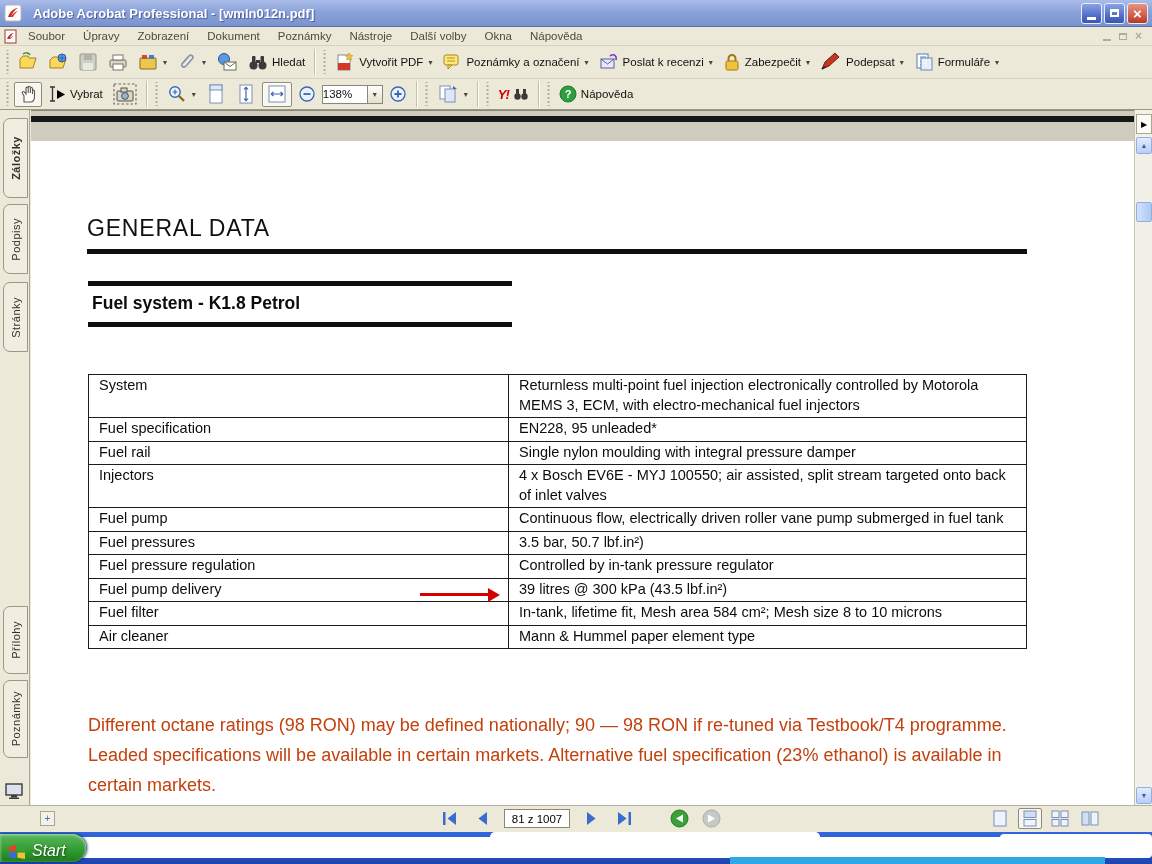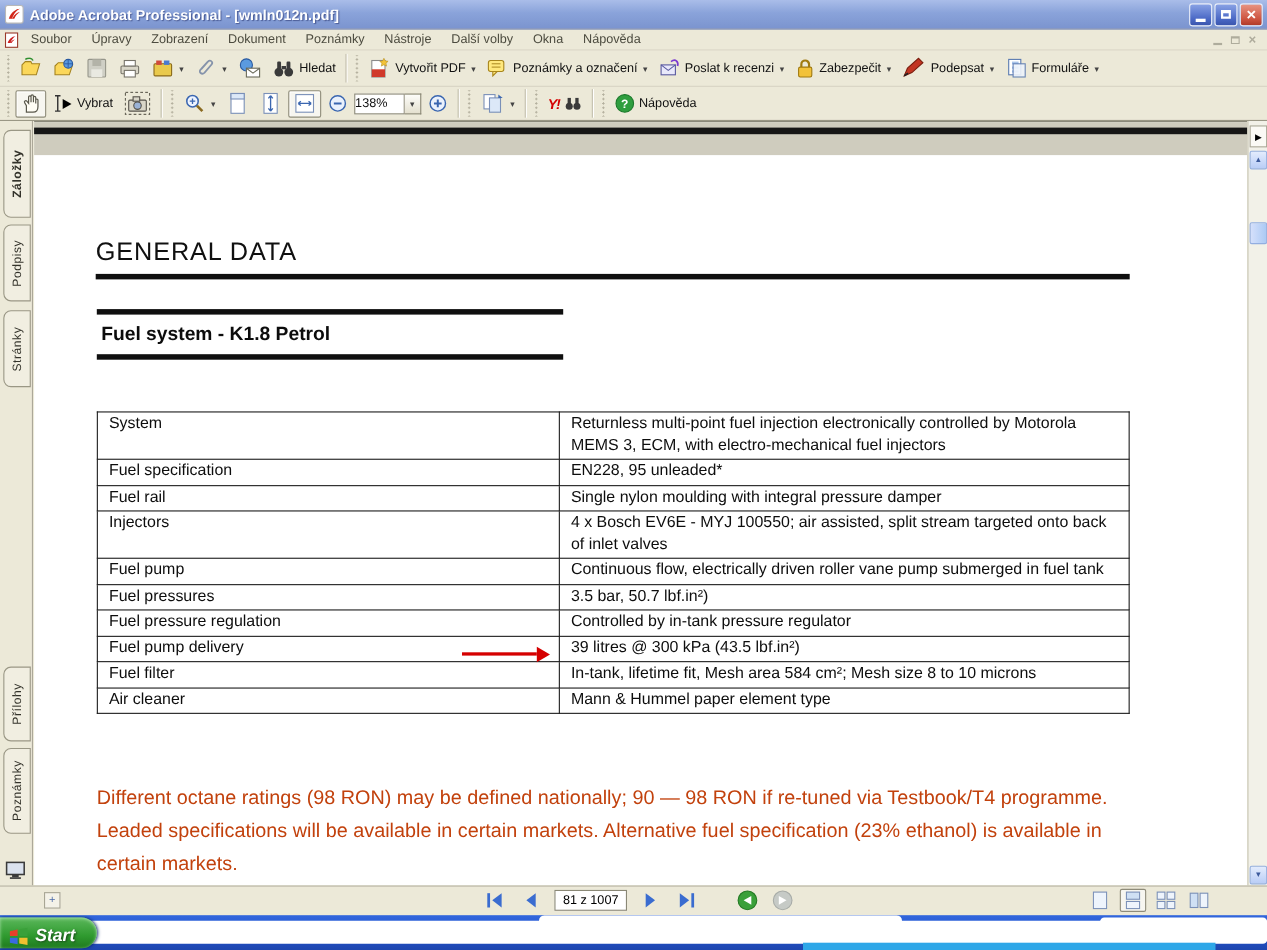--- a/index.html
+++ b/index.html
@@ -6,21 +6,21 @@
   html,body { width:1152px; height:864px; }
   body {
     position: relative; overflow: hidden;
     font-family: "Liberation Sans", "DejaVu Sans", sans-serif;
     background: #ece9d8;
   }
   
   .titlebar {
     position:absolute; left:0; top:0; width:1152px; height:27px;
     background: linear-gradient(#aabde9 0%, #8aa3da 45%, #7b94cf 100%);
-    display:flex; align-items:center; padding:4px 4px; gap:5px;
+    display:flex; align-items:center; padding:4px 4px; gap:11px;
     border-bottom:1px solid #5a6ea8;
   }
   .titlebar .title { color:#fff; font-weight:bold; font-size:13px; text-shadow:1px 1px 1px #4a5b95; }
   .winbtns { margin-left:auto; display:flex; gap:2px; }
   .winbtn {
     width:21px; height:21px; border-radius:3px; border:1px solid #e7ecf8;
     display:flex; align-items:center; justify-content:center; cursor:default;
     background: linear-gradient(#89a2e5, #4a68c5 70%, #3a55ad);
   }
   .winbtn.close { background: linear-gradient(#e89482, #cd5440 70%, #b03a28); }
@@ -123,21 +123,21 @@
     display:flex; align-items:center; justify-content:center; font-size:10px; color:#4a6aa8; }
   .sidebar-screen-icon { position:absolute; left:4px; top:672px; }
   
   .taskbar { position:absolute; left:0; top:832px; width:1152px; height:32px;
     background:linear-gradient(#3166dd, #2553cb 55%, #1d45ae); overflow:hidden; }
   .startbtn {
     position:absolute; left:0; top:2px; height:28px; padding:5px 20px 0 8px;
     border-radius:0 14px 14px 0; display:flex; align-items:center; gap:6px;
     background:linear-gradient(#5cb85c, #2f9a2f 60%, #1f7a1f);
     box-shadow: inset 0 1px 3px #a8dfa8, 1px 0 3px #0a2a6a;
-    color:#fff; font-weight:bold; font-style:italic; font-size:16px; text-shadow:1px 1px 2px #1a4a1a;
+    color:#fff; font-weight:normal; font-style:italic; font-size:16px; text-shadow:1px 1px 2px #1a4a1a;
   }
   .blob { position:absolute; background:#fff; }
   .blob1 { left:70px; top:5px; width:1010px; height:21px; border-radius:6px; }
   .blob2 { left:1000px; top:2px; width:152px; height:24px; border-radius:4px; }
   .blob3 { left:490px; top:0px; width:330px; height:10px; border-radius:5px; }
   .cyanstrip { position:absolute; left:730px; top:25px; width:375px; height:7px; background:#2ea7e8; }
   svg { display:block; }
 </style>
 </head>
 <body>

